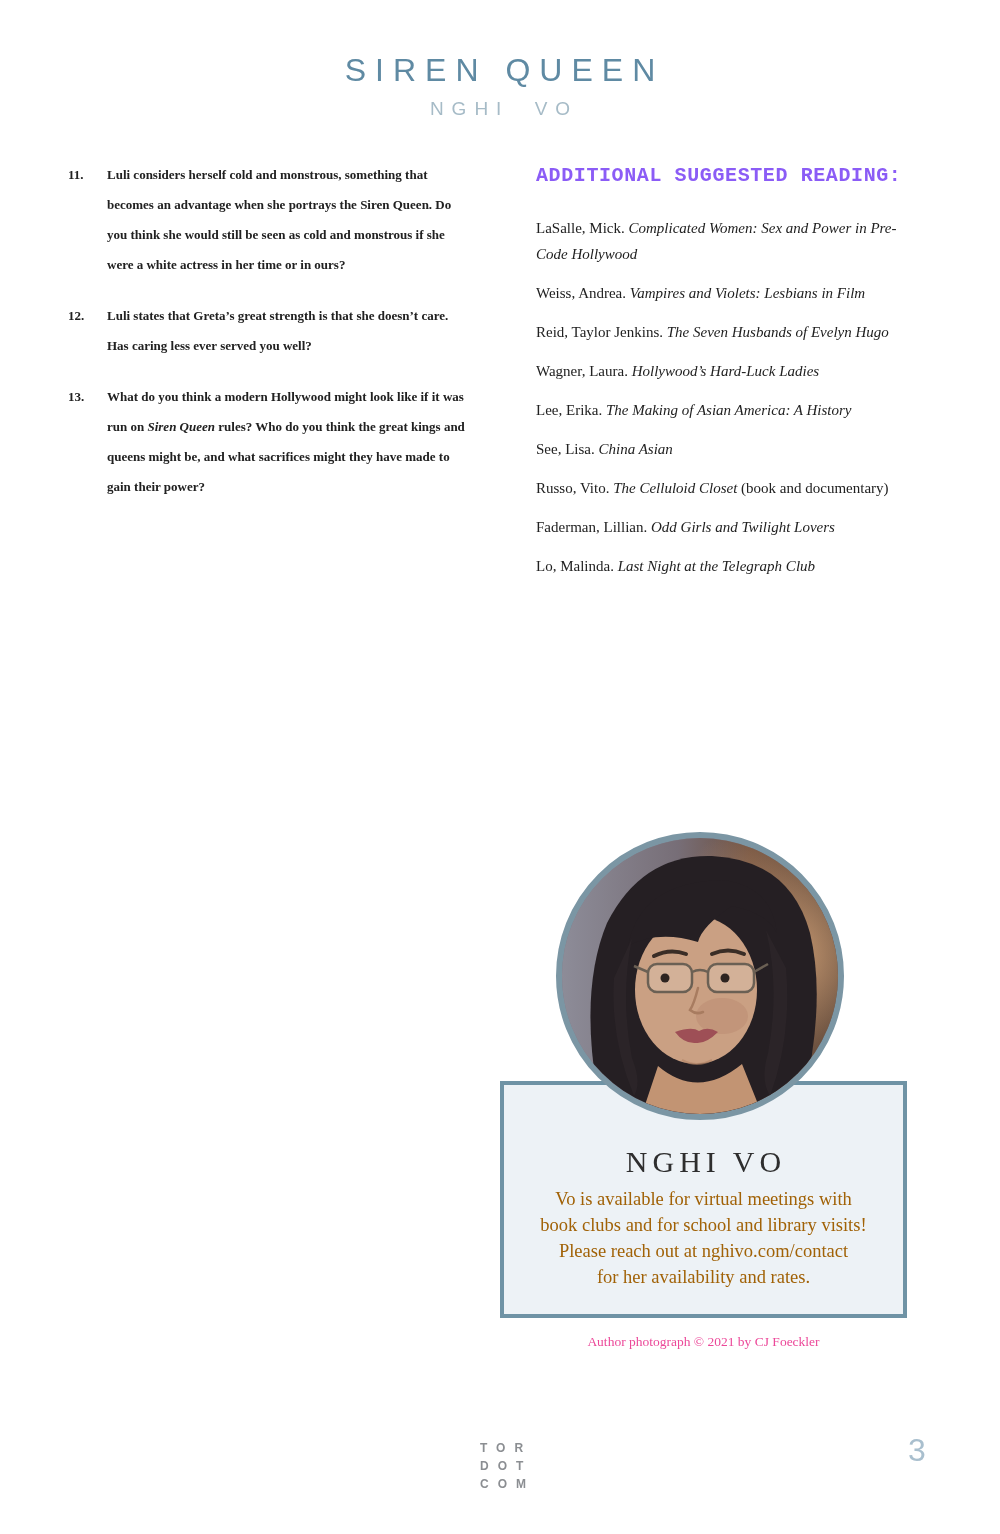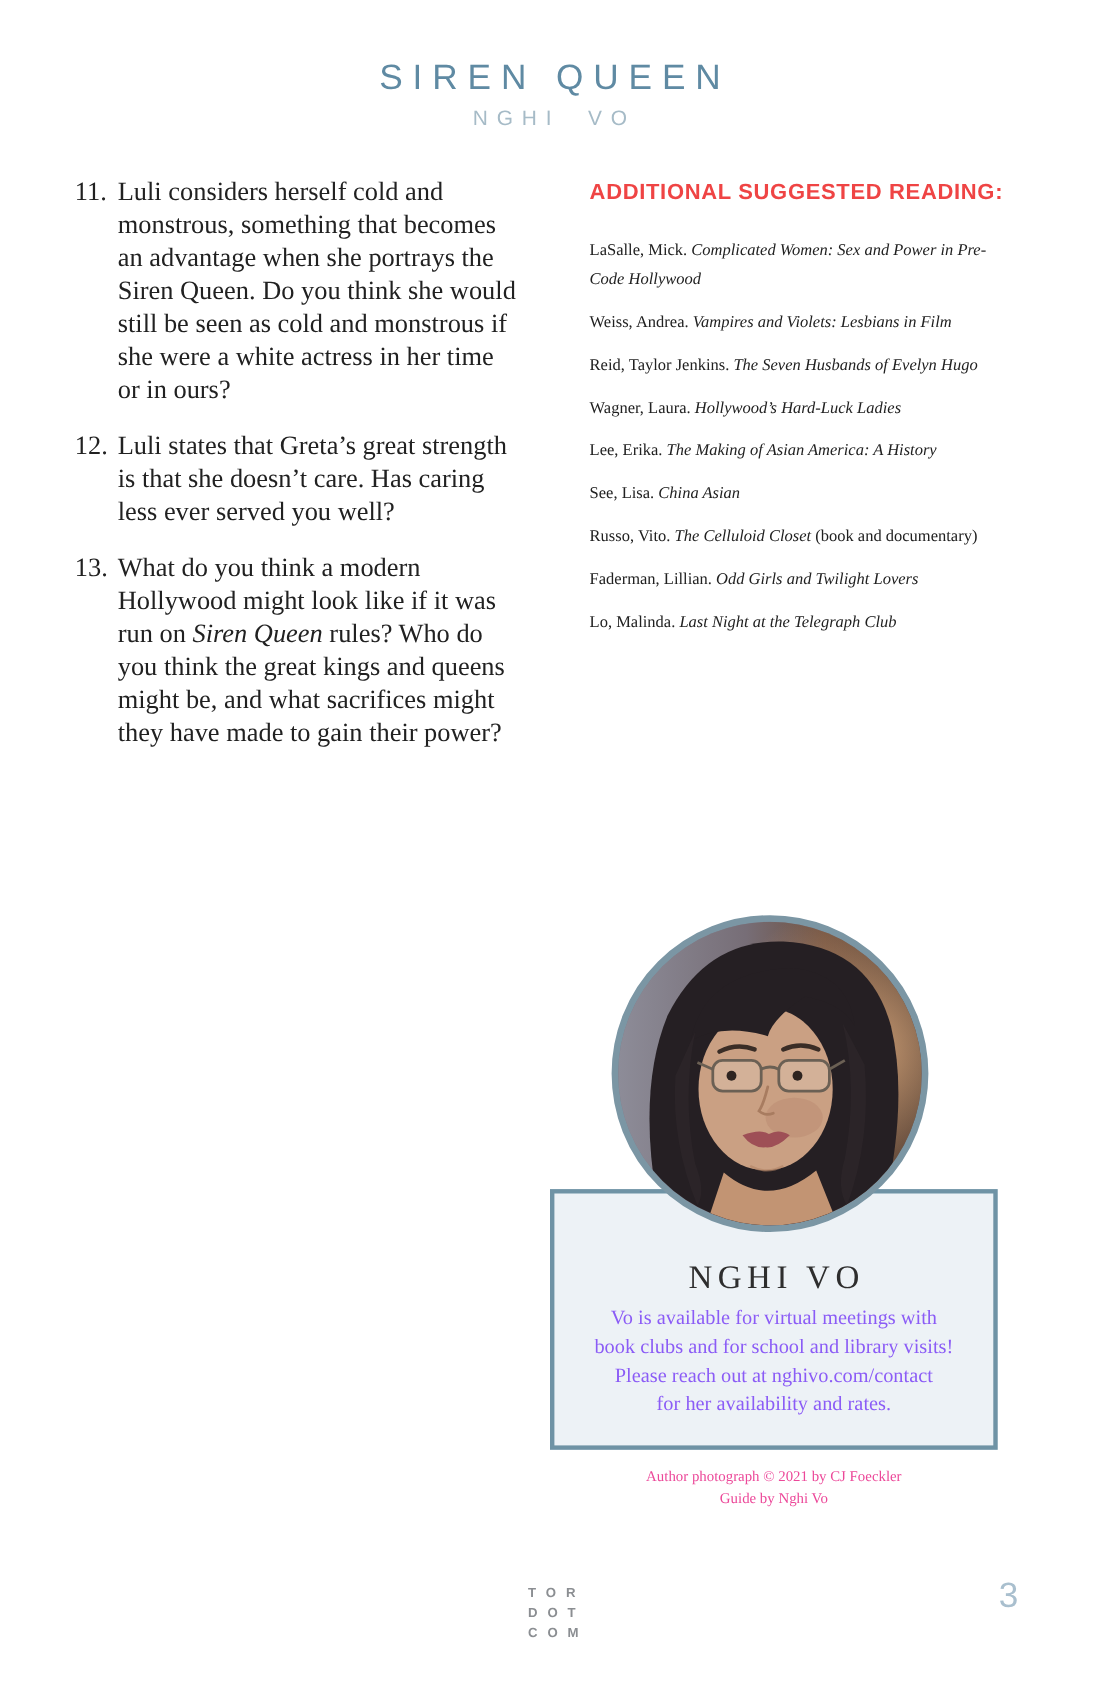--- a/index.html
+++ b/index.html
@@ -31,31 +31,31 @@
   }
   .book-author{
     font-family:"Liberation Sans", sans-serif;
     font-size:19px;font-weight:500;letter-spacing:8px;text-indent:8px;word-spacing:12px;
     color:var(--subtitle-blue);
     margin-top:9px;
   }
 
   
   .questions{position:absolute;left:68px;top:160px;width:404px;}
-  .question-item{display:flex;margin-bottom:21px;font-size:24px;line-height:30px;}
+  .question-item{display:flex;margin-bottom:21px;font-size:13px;line-height:30px;font-weight:bold;}
   .q-num{width:39px;flex-shrink:0;}
   .q-text{flex:1;}
   .q-text em{font-style:italic;}
 
   
   .reading{position:absolute;left:536px;top:164px;width:382px;}
   .reading-heading{
-    font-family:Liberation Sans, sans-serif;
+    font-family:Liberation Mono, monospace;
     font-size:20px;font-weight:600;letter-spacing:0.6px;
-    color:#ef4444;margin:0 0 28px 0;
+    color:#8b5cf6;margin:0 0 28px 0;
   }
   .reading-item{font-size:15px;line-height:26px;margin-bottom:13px;}
   .reading-item em{font-style:italic;}
 
   
   .photo{
     position:absolute;left:556px;top:832px;width:276px;height:276px;
     border-radius:50%;border:6px solid var(--photo-ring);
     overflow:hidden;z-index:2;background:#7e7e8a;
   }
@@ -65,21 +65,21 @@
     background:var(--box-bg);
     border:4px solid var(--accent);
     text-align:center;
     z-index:1;
   }
   .box-name{
     margin-top:60px;
     font-size:30px;letter-spacing:5px;text-indent:5px;
     color:#2e2e2e;
   }
-  .box-lines{margin-top:7px;font-size:18.5px;line-height:26px;color:#8b5cf6;}
+  .box-lines{margin-top:7px;font-size:18.5px;line-height:26px;color:#a16207;}
   .credits{
     position:absolute;left:500px;top:1332px;width:407px;
     text-align:center;font-size:13.5px;line-height:20px;color:#ec4899;
   }
 
   
   .tor-logo{
     position:absolute;left:478px;top:1439px;
     font-family:"Liberation Sans", sans-serif;
     font-size:12px;font-weight:700;line-height:18px;letter-spacing:9px;text-indent:2px;
@@ -186,21 +186,20 @@
     <div class="box-lines" id="box-lines">
         <div>Vo is available for virtual meetings with</div>
         <div>book clubs and for school and library visits!</div>
         <div>Please reach out at nghivo.com/contact</div>
         <div>for her availability and rates.</div>
       </div>
   </div>
 
   <div class="credits" id="credits">
       <div>Author photograph © 2021 by CJ Foeckler</div>
-      <div>Guide by Nghi Vo</div>
     </div>
 
   <div class="tor-logo" id="tor-logo">
       <div>TOR</div>
       <div>DOT</div>
       <div>COM</div>
     </div>
   <div class="page-num">3</div>
 
 </div>

